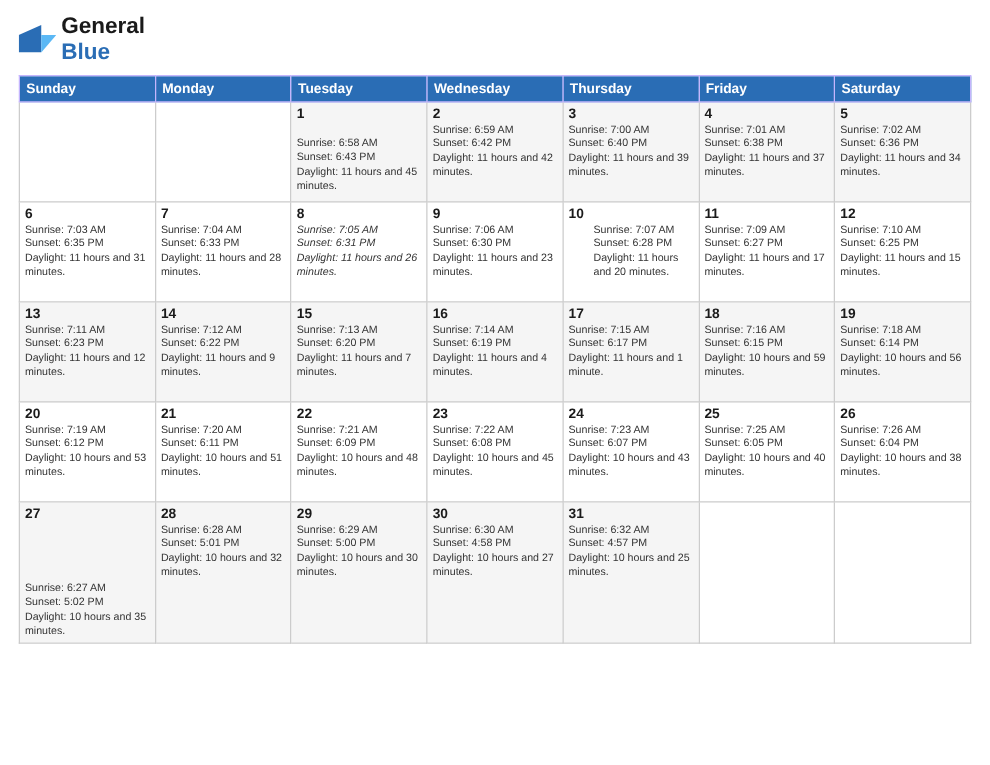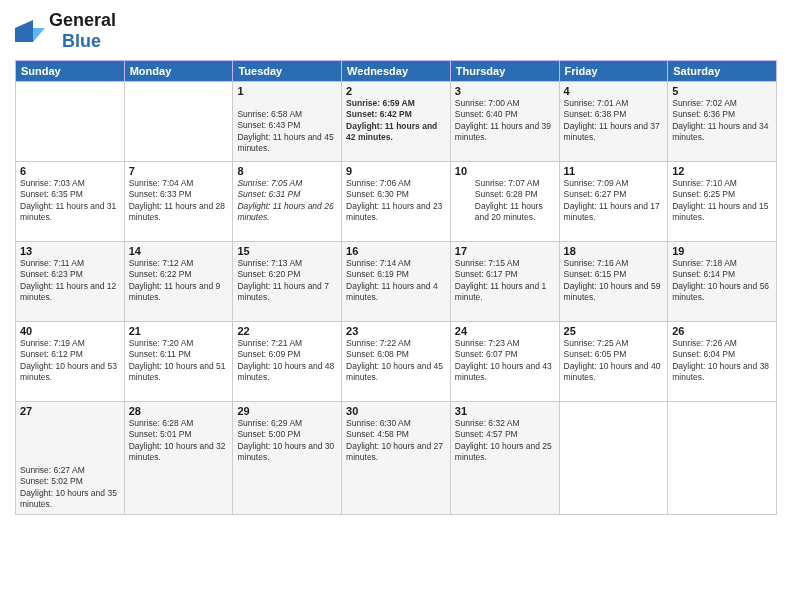--- a/index.html
+++ b/index.html
@@ -96,21 +96,21 @@
   <div class="header">
     <div class="logo">
       <div class="logo-wrapper">
         <svg width="30" height="22" viewBox="0 0 30 22">
           <rect x="0" y="8" width="18" height="14" fill="#2a6db5"></rect>
           <polygon points="0,8 18,8 18,0" fill="#2a6db5"></polygon>
           <polygon points="18,8 30,8 18,22" fill="#5bb8f5"></polygon>
         </svg>
         <div>
           <span style="font-size:18px;font-weight:bold;color:#1a1a1a;">General</span><br>
-          <span style="font-size:18px;font-weight:bold;color:#2a6db5;margin-left:13px;">Blue</span>
+          <span style="font-size:18px;font-weight:bold;color:#2a6db5;">Blue</span>
         </div>
       </div>
     </div>
     <div class="title-section">
       <div class="month-title"></div>
       <div class="location"></div>
     </div>
   </div>
 
   <table class="calendar">
@@ -130,21 +130,21 @@
           <td class="empty-cell"></td>
           <td class="empty-cell"></td>
           <td>
             <span class="cell-day">1</span>
             <div class="cell-info" style="white-space: pre-line; margin-top: 12px;">Sunrise: 6:58 AM
 Sunset: 6:43 PM
 Daylight: 11 hours and 45 minutes.</div>
           </td>
           <td>
             <span class="cell-day">2</span>
-            <div class="cell-info" style="white-space: pre-line; font-weight: bold;">Sunrise: 6:59 AM
+            <div class="cell-info" style="white-space: pre-line;">Sunrise: 6:59 AM
 Sunset: 6:42 PM
 Daylight: 11 hours and 42 minutes.</div>
           </td>
           <td>
             <span class="cell-day">3</span>
             <div class="cell-info" style="white-space: pre-line;">Sunrise: 7:00 AM
 Sunset: 6:40 PM
 Daylight: 11 hours and 39 minutes.</div>
           </td>
           <td>
@@ -243,21 +243,21 @@
           </td>
           <td>
             <span class="cell-day">19</span>
             <div class="cell-info" style="white-space: pre-line;">Sunrise: 7:18 AM
 Sunset: 6:14 PM
 Daylight: 10 hours and 56 minutes.</div>
           </td>
         </tr>
         <tr>
           <td>
-            <span class="cell-day">40</span>
+            <span class="cell-day">20</span>
             <div class="cell-info" style="white-space: pre-line;">Sunrise: 7:19 AM
 Sunset: 6:12 PM
 Daylight: 10 hours and 53 minutes.</div>
           </td>
           <td>
             <span class="cell-day">21</span>
             <div class="cell-info" style="white-space: pre-line;">Sunrise: 7:20 AM
 Sunset: 6:11 PM
 Daylight: 10 hours and 51 minutes.</div>
           </td>

